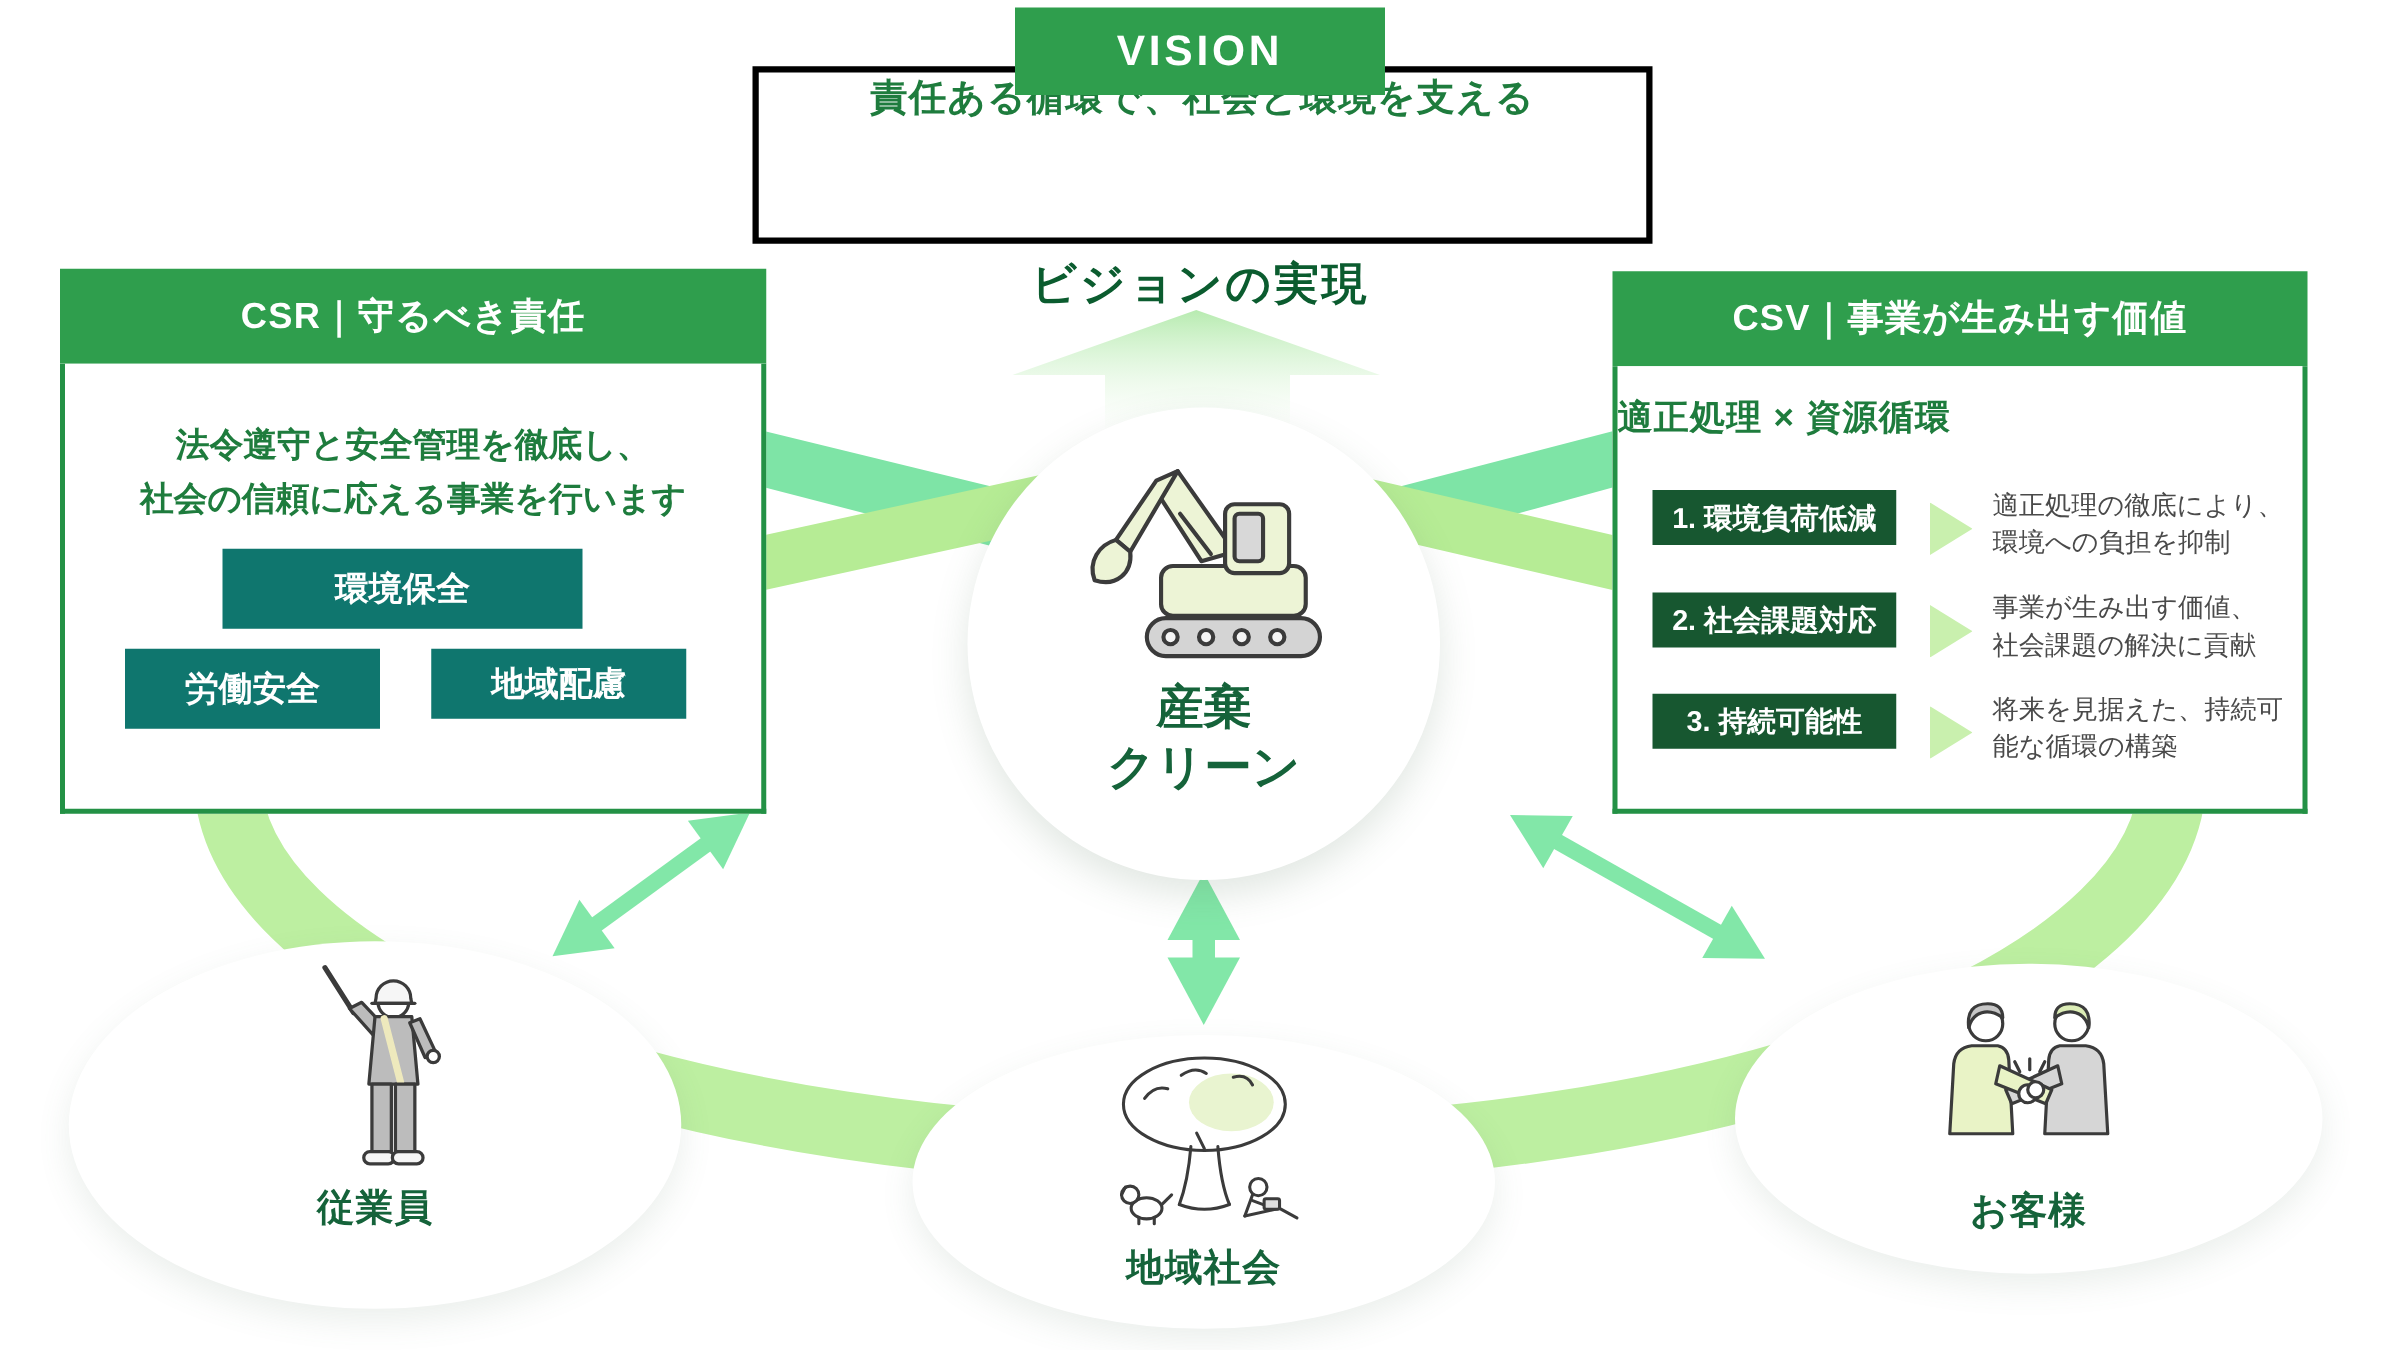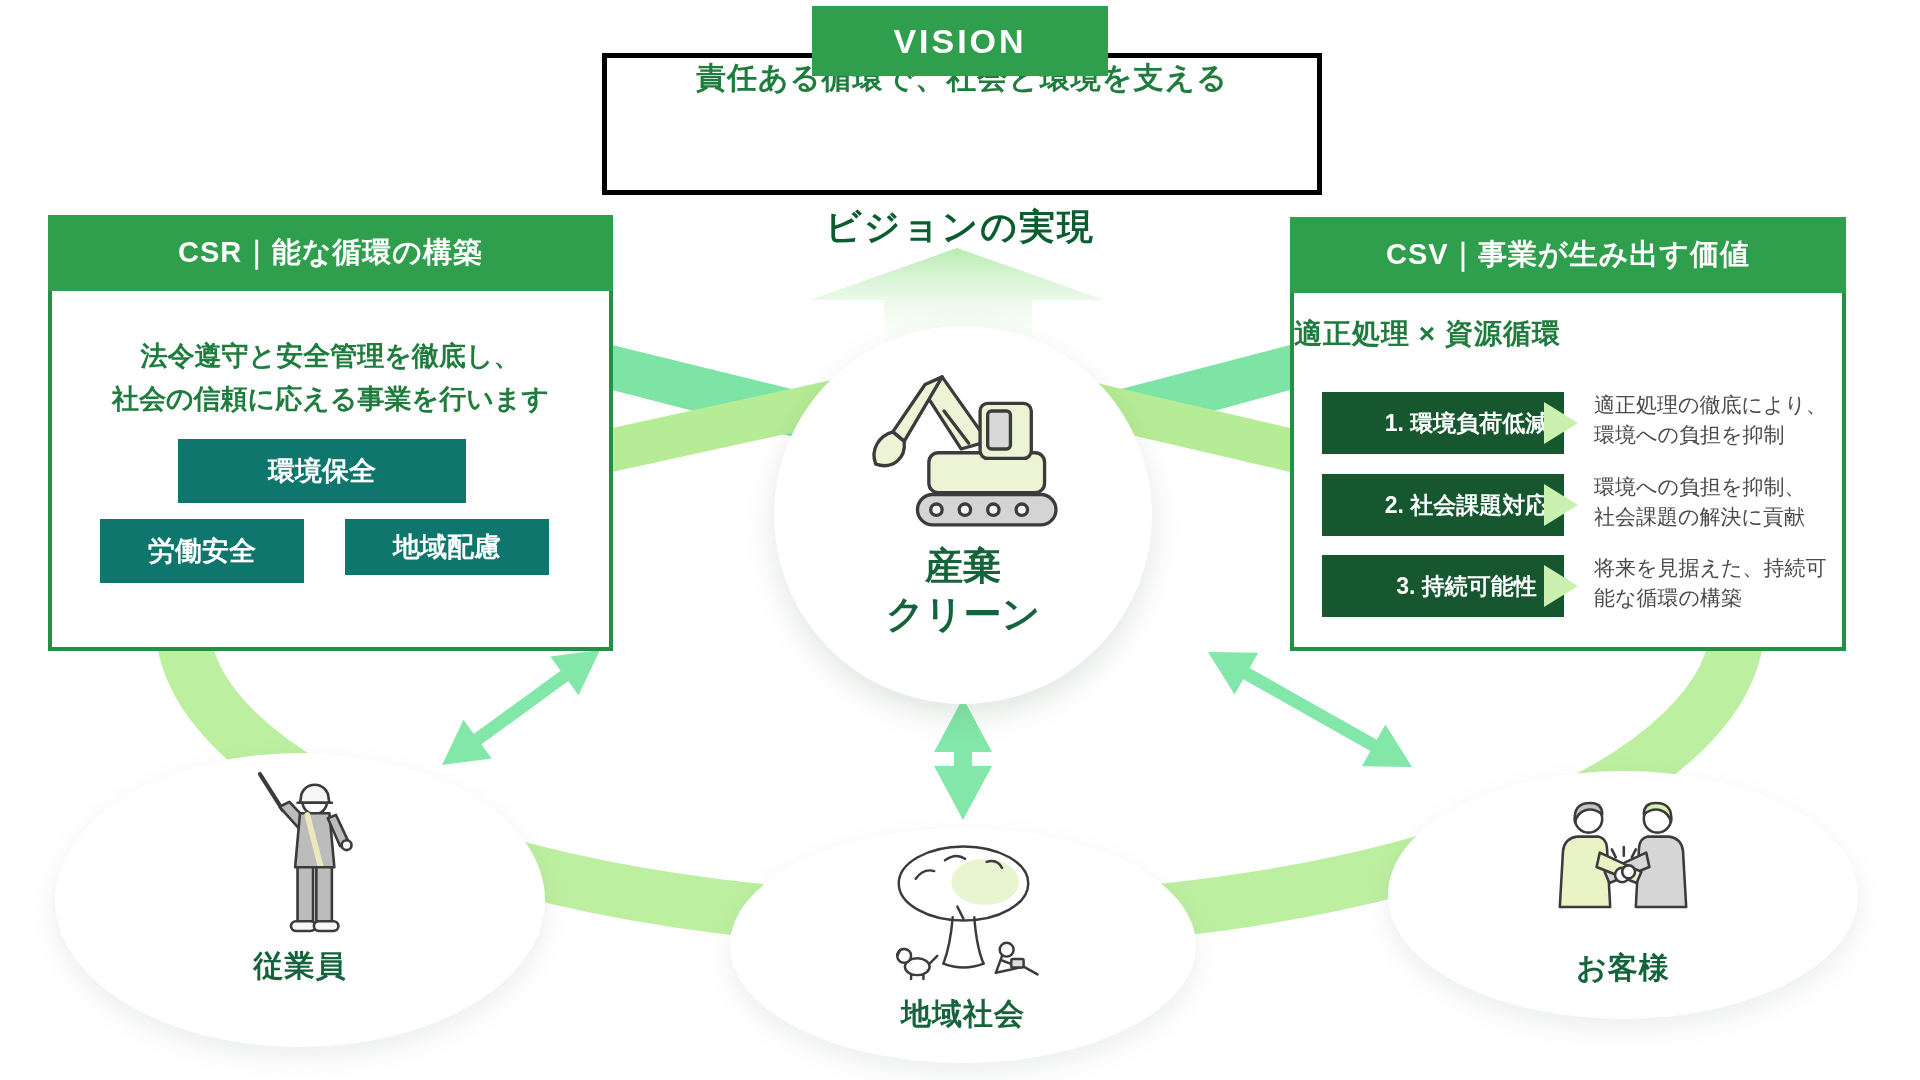--- a/index.html
+++ b/index.html
@@ -24,22 +24,22 @@
   .panel .bd{position:absolute;left:0;top:76px;right:0;bottom:0;background:#fff;border:4px solid #239145;border-top:none;}
   .csr-box{left:48px;top:215px;width:565px;height:436px;}
   .csr-stmt{left:0;right:0;top:44px;text-align:center;color:#1e7c3d;font-size:27px;font-weight:700;line-height:1.6;}
   .tag{background:#0f766e;color:#fff;font-weight:700;font-size:27px;display:flex;align-items:center;justify-content:center;}
   .tag-env{left:126px;top:148px;width:288px;height:64px;}
   .tag-labor{left:48px;top:228px;width:204px;height:64px;}
   .tag-region{left:293px;top:228px;width:204px;height:56px;}
 
   .csv-box{left:1290px;top:217px;width:556px;height:434px;}
   .csv-sub{left:0;right:0;top:22px;text-align:left;color:#1e7c3d;font-size:28px;font-weight:700;letter-spacing:1px;}
-  .csv-label{left:28px;width:195px;height:62px;background:#175730;color:#fff;font-size:23px;font-weight:700;
-    display:flex;align-items:center;justify-content:center;padding-left:47px;}
+  .csv-label{left:28px;width:195px;height:44px;background:#175730;color:#fff;font-size:23px;font-weight:700;
+    display:flex;align-items:center;justify-content:center;}
   .csv-tri{left:250px;width:34px;height:42px;background:#c9f0ae;clip-path:polygon(0 0,100% 50%,0 100%);}
   .csv-desc{left:300px;width:252px;color:#4a4a4a;font-size:21px;font-weight:400;line-height:1.42;}
   .row1-l{top:99px;} .row2-l{top:181px;} .row3-l{top:262px;}
   .row1-t{top:109px;} .row2-t{top:191px;} .row3-t{top:272px;}
   .row1-d{top:97px;} .row2-d{top:179px;} .row3-d{top:260px;}
 
   
   .center-circle{left:774px;top:326px;width:378px;height:378px;border-radius:50%;background:#fff;z-index:3;
     box-shadow:0 12px 30px rgba(90,120,95,.18);display:flex;flex-direction:column;align-items:center;}
   .center-name{text-align:center;color:#15633a;font-size:38px;font-weight:700;line-height:1.25;margin-top:2px;}
@@ -96,21 +96,21 @@
 
   <div class="abs vision-box">
     <span class="stmt">責任ある循環で、社会と環境を支える</span>
   </div>
   <div class="abs vision-tab">
     <span>VISION</span>
   </div>
   <div class="abs realization">ビジョンの実現</div>
 
   <div class="abs panel csr-box">
-    <div class="hd">CSR｜能な循環の構築</div>
+    <div class="hd">CSR｜守るべき責任</div>
     <div class="bd">
       <div class="abs csr-stmt">
         <div>法令遵守と安全管理を徹底し、</div>
         <div>社会の信頼に応える事業を行います</div>
       </div>
       <div class="abs tag tag-env">環境保全</div>
       <div class="abs tag tag-labor">労働安全</div>
       <div class="abs tag tag-region">地域配慮</div>
     </div>
   </div>
@@ -123,21 +123,21 @@
       <div class="abs csv-label row1-l">1. 環境負荷低減</div>
       <div class="abs csv-tri row1-t"></div>
       <div class="abs csv-desc row1-d">
         <div>適正処理の徹底により、</div>
         <div>環境への負担を抑制</div>
       </div>
 
       <div class="abs csv-label row2-l">2. 社会課題対応</div>
       <div class="abs csv-tri row2-t"></div>
       <div class="abs csv-desc row2-d">
-        <div>環境への負担を抑制、</div>
+        <div>事業が生み出す価値、</div>
         <div>社会課題の解決に貢献</div>
       </div>
 
       <div class="abs csv-label row3-l">3. 持続可能性</div>
       <div class="abs csv-tri row3-t"></div>
       <div class="abs csv-desc row3-d">
         <div>将来を見据えた、持続可</div>
         <div>能な循環の構築</div>
       </div>
     </div>

